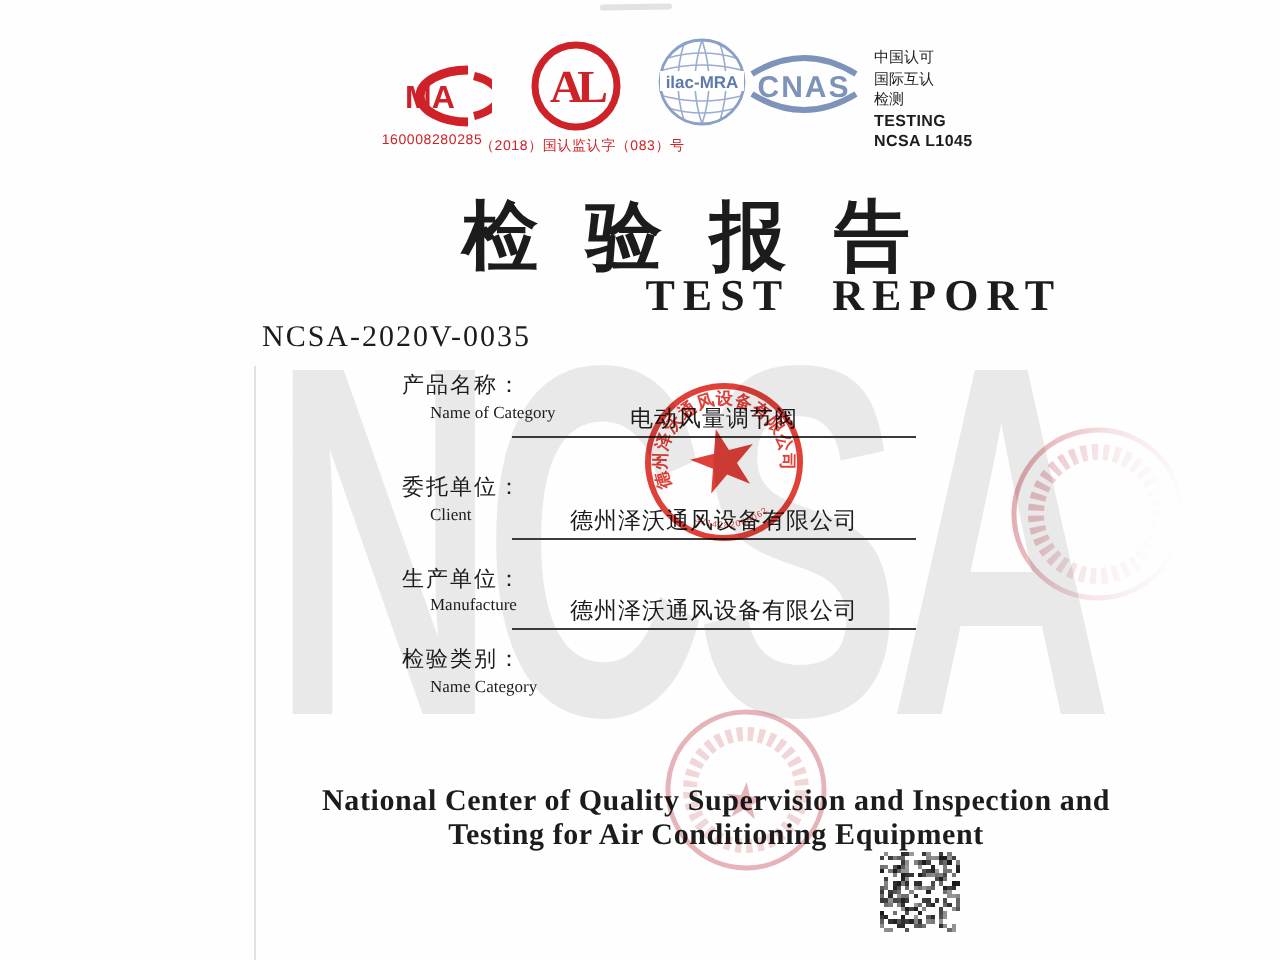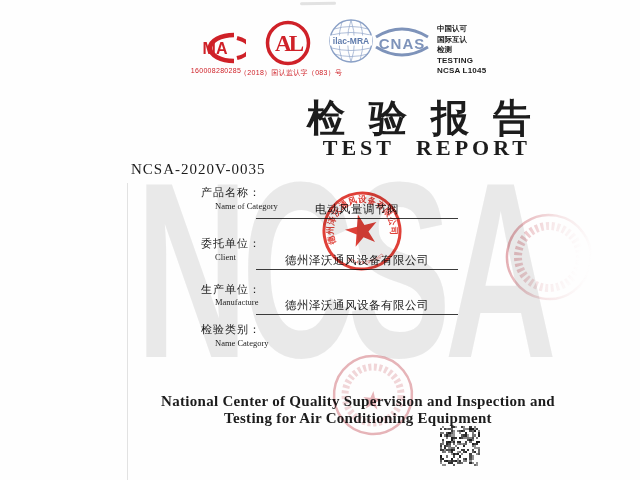--- a/index.html
+++ b/index.html
@@ -22,25 +22,25 @@
   .cma-logo{left:186px;top:30px;}
   .cal-logo{left:264px;top:19px;}
   .ilac-logo{left:328px;top:17px;}
   .cnas-logo{left:372px;top:26px;}
   .logo-caption{position:absolute;z-index:2;font-family:"Liberation Sans",sans-serif;
     font-size:7px;letter-spacing:.3px;color:var(--logo-red,#cf2128);text-align:center;white-space:nowrap;}
   .cap-cma{left:182px;top:67px;width:68px;}
   .cap-cal{left:240px;top:68px;width:96px;}
   .accred{position:absolute;left:437px;top:24px;width:80px;z-index:2;
     font-family:"Liberation Sans",sans-serif;font-size:7.5px;line-height:10.5px;color:#1d1d1d;}
-  .accred .ln{font-weight:700;}
+  .accred .ln{font-weight:400;}
   .accred .ln-en{font-weight:bold;font-size:8px;letter-spacing:.2px;}
 
   
-  .title-cn{position:absolute;left:131px;top:93px;width:400px;z-index:2;text-align:right;
+  .title-cn{position:absolute;left:131px;top:93px;width:400px;z-index:2;text-align:center;
     font-size:38px;font-weight:bold;letter-spacing:24px;padding-left:24px;white-space:nowrap;}
   .title-en{position:absolute;left:131px;top:135px;width:400px;z-index:2;text-align:right;
     font-size:22px;font-weight:600;letter-spacing:4px;word-spacing:12px;}
   .report-no{position:absolute;left:131px;top:161px;width:400px;z-index:2;
     font-size:15px;letter-spacing:1px;}
 
   
   .flabel-cn{position:absolute;left:201px;z-index:2;font-size:11px;letter-spacing:1px;white-space:nowrap;}
   .flabel-en{position:absolute;left:215px;z-index:2;font-size:8.5px;white-space:nowrap;}
   .fvalue{position:absolute;left:256px;width:202px;height:16px;z-index:2;text-align:center;

